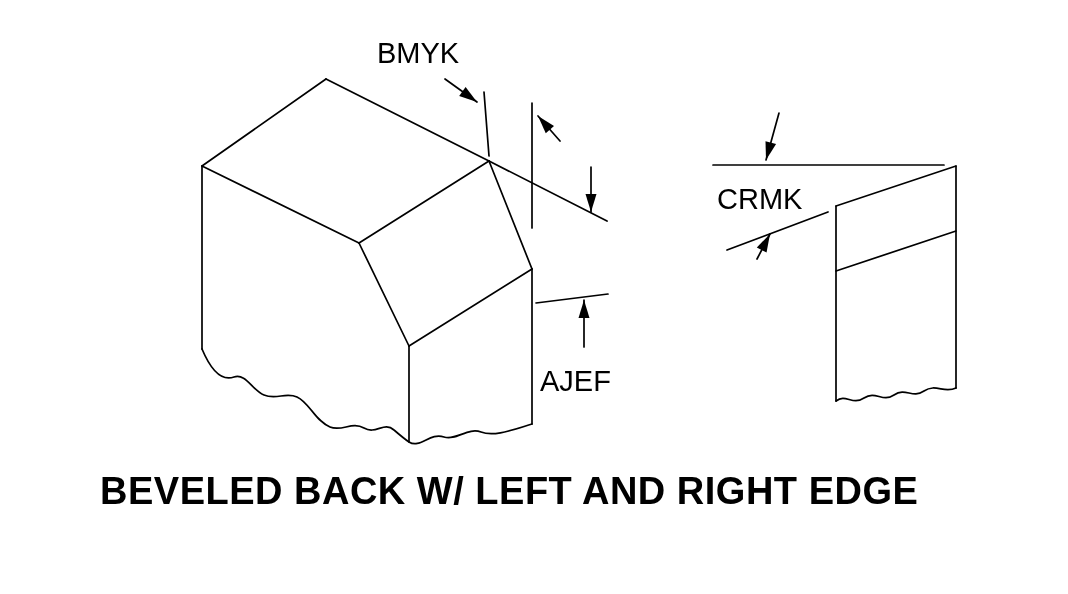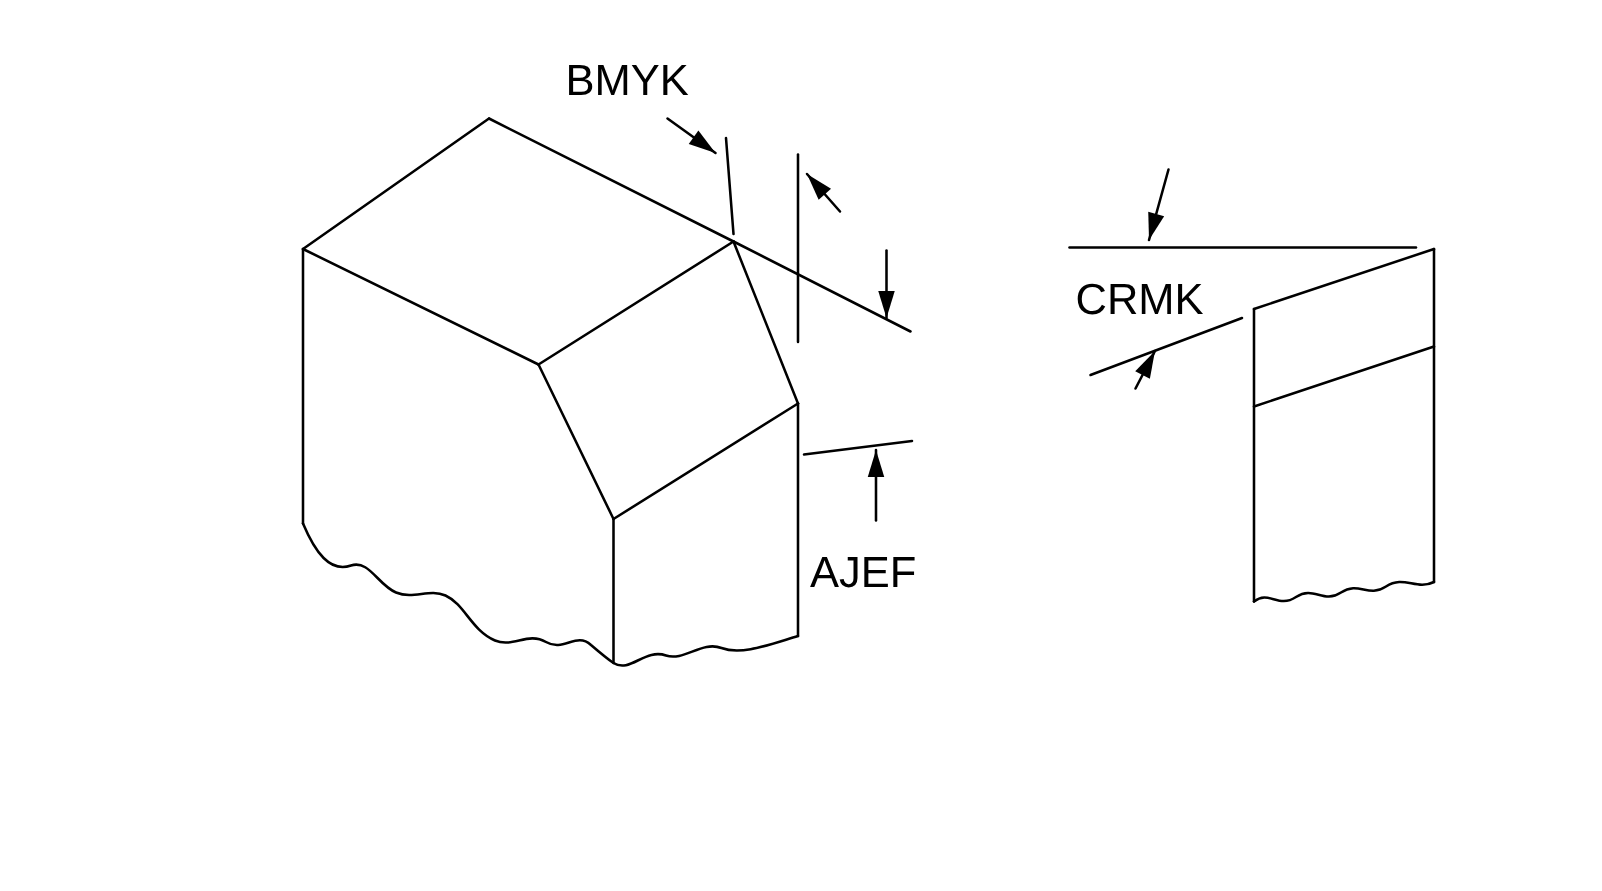--- a/index.html
+++ b/index.html
@@ -101,15 +101,16 @@
                  C936,383 944,394 956,388"></path>
       </g>
     </g>
 
     <text x="377" y="63" class="callout-label">BMYK</text>
     <text x="717" y="209" class="callout-label">CRMK</text>
     <text x="540" y="391" class="callout-label">AJEF</text>
   </svg>
 
   <div class="caption">
+    <span>BEVELED BACK W/ LEFT AND RIGHT EDGE</span>
   </div>
 
 </div>
 
 </body></html>

